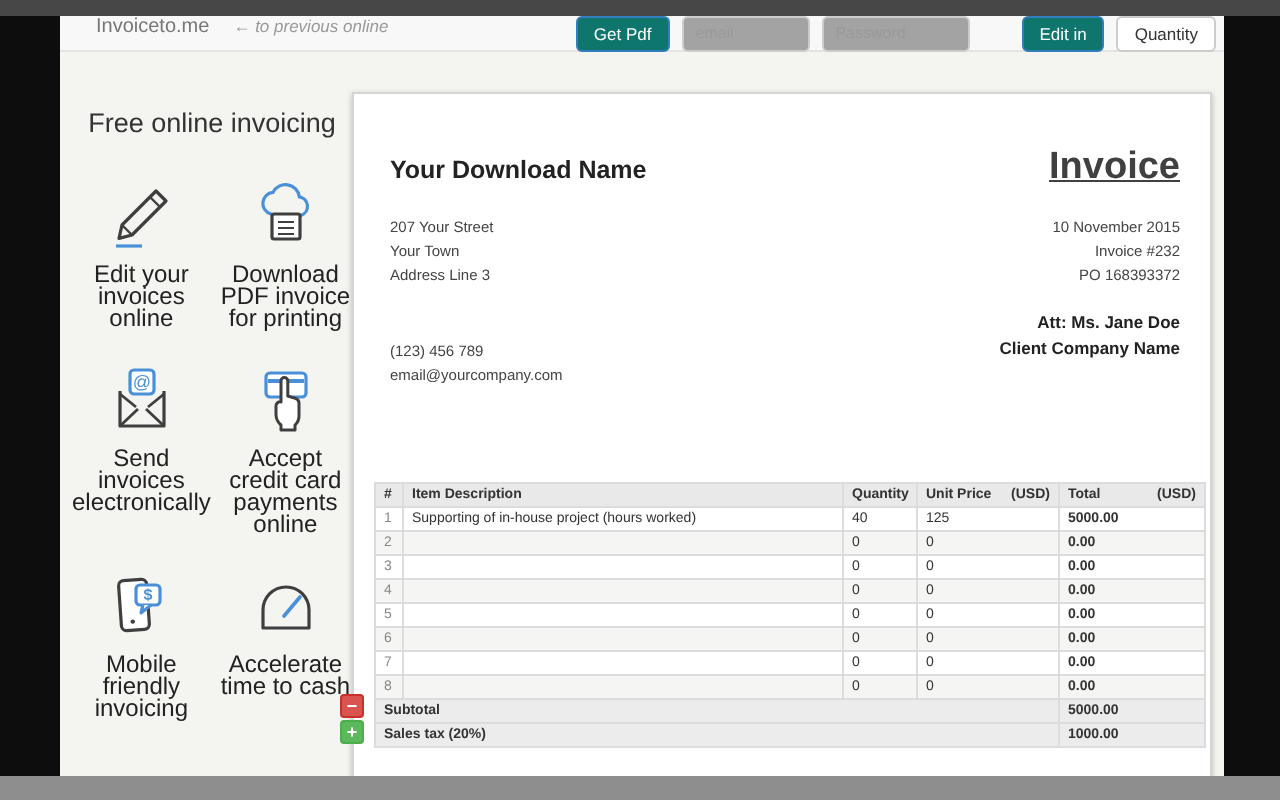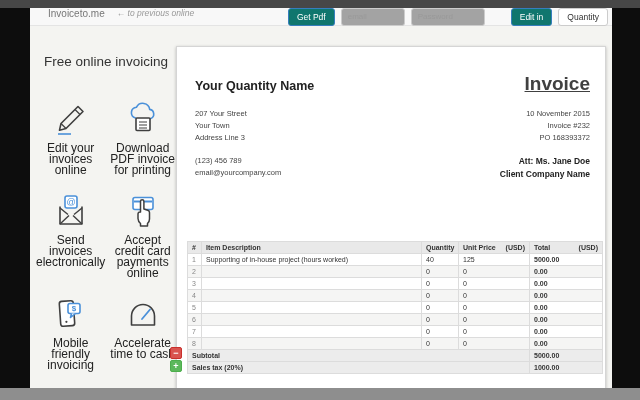--- a/index.html
+++ b/index.html
@@ -30,38 +30,38 @@
   .btn-default{background:#fff;border-color:#ccc;color:#333;}
   .nav-input{
     height:18px;width:64px;border:1px solid #ccc;border-radius:3px;
     font-size:8px;padding:0 6px;box-sizing:border-box;color:#333;
     font-family:"Liberation Sans", sans-serif;background:#a3a3a3;
   }
   .nav-input.password{width:74px;}
   .nav-input::placeholder{color:#999;}
   
   .sidebar{position:absolute;left:6px;top:46px;width:140px;}
-  .sidebar-title{font-size:13.5px;color:#333;text-align:center;margin:0 0 30px 0;font-weight:normal;}
+  .sidebar-title{font-size:13.5px;color:#333;text-align:center;margin:0 0 19px 0;font-weight:normal;}
   .features{display:grid;grid-template-columns:1fr 1fr;column-gap:4px;row-gap:15px;}
   .feature{display:flex;flex-direction:column;align-items:center;text-align:center;}
   .feature svg{width:40px;height:40px;display:block;}
   .feature-label{font-size:12px;color:#222;line-height:11px;margin-top:4px;}
   
   .card{
     position:absolute;left:146px;top:38px;width:430px;height:352px;
     background:#fff;border:1px solid #d5d5d5;box-shadow:0 1px 3px rgba(0,0,0,0.25);
     box-sizing:border-box;
   }
   .inv-header{padding:26px 15px 0 18px;}
   .company-row{display:flex;justify-content:space-between;align-items:baseline;}
   .company-name{font-size:12.5px;font-weight:bold;color:#222;}
   .inv-title{font-size:19px;font-weight:bold;color:#404040;text-decoration:underline;}
   .details-row{display:flex;justify-content:space-between;margin-top:13px;font-size:7.5px;color:#444;}
   .addr-line, .meta-line{line-height:12px;}
-  .contact-block{margin-top:11px;}
+  .contact-block{margin-top:26px;}
   .meta-col{text-align:right;}
   .client-block{margin-top:11px;font-weight:bold;font-size:8.5px;color:#222;}
   .client-line{line-height:13px;margin-left:35px;}
   
   .table-wrap{position:absolute;left:10px;top:194px;width:415px;}
   table.items{border-collapse:collapse;width:100%;font-size:7px;color:#333;table-layout:fixed;}
   table.items th, table.items td{
     border:1px solid #dcdcdc;height:12px;padding:0 4px;text-align:left;
     overflow:hidden;white-space:nowrap;box-sizing:border-box;
   }
@@ -163,21 +163,21 @@
         <div class="feature-label">Accelerate time to cash</div>
       </div>
 
     </div>
   </div>
 
   <div class="card">
 
     <div class="inv-header">
       <div class="company-row">
-        <span class="company-name editable">Your Quantity Name</span>
+        <span class="company-name editable">Your Download Name</span>
         <span class="inv-title">Invoice</span>
       </div>
       <div class="details-row">
         <div class="addr-col">
           <div class="addr-line">207 Your Street</div>
           <div class="addr-line">Your Town</div>
           <div class="addr-line">Address Line 3</div>
           <div class="contact-block">
             <div class="addr-line">(123) 456 789</div>
             <div class="addr-line">email@yourcompany.com</div>

